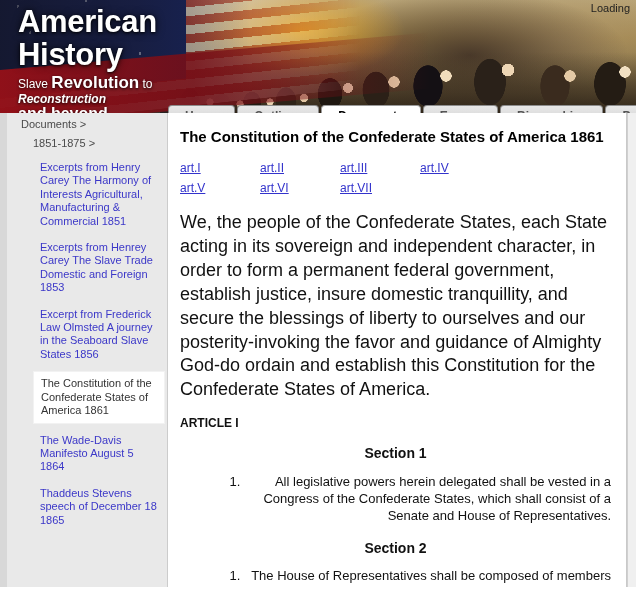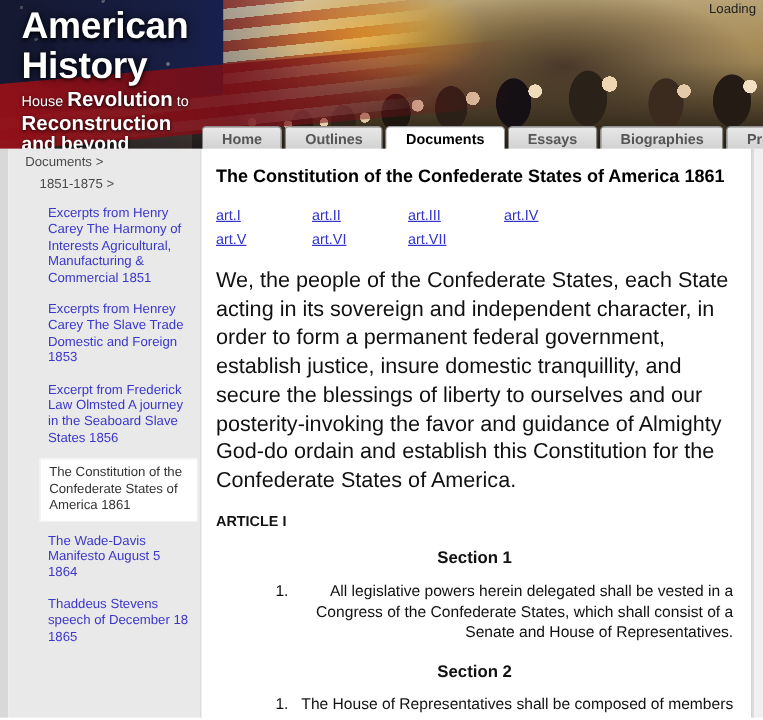--- a/index.html
+++ b/index.html
@@ -105,21 +105,21 @@
     color: #ffffff;
     text-shadow: 0 1px 3px rgba(0,0,0,.9), 0 0 8px rgba(0,0,0,.7);
     line-height: 1.02;
   }
   #banner-title .l1 { font-size: 31px; font-weight: bold; letter-spacing: -.3px; display: block; }
   #banner-title .l2 { font-size: 31px; font-weight: bold; letter-spacing: -.3px; display: block; margin-top: 1px;}
   #banner-sub { position: absolute; top: 74px; left: 18px; width: 250px; color: #fff;
     text-shadow: 0 1px 3px rgba(0,0,0,.9); line-height: 1.05; }
   #banner-sub .s1 { font-size: 12px; }
   #banner-sub .s1 b { font-size: 17px; font-weight: bold; }
-  #banner-sub .s2 { display:block; font-size: 17px; font-weight: bold; margin-top: 1px; }
+  #banner-sub .s2 { display:block; font-size: 12px; font-weight: bold; margin-top: 1px; font-style: italic; }
   #banner-sub .s3 { display:block; font-size: 16px; font-weight: bold; margin-top: 1px; }
 
   #loading-status {
     position: absolute; top: 2px; right: 6px;
     font-size: 11px; color: #1f1f1f;
   }
 
   
   #tabbar {
     position: absolute; left: 168px; top: 105px; height: 21px;
@@ -139,21 +139,21 @@
     cursor: pointer;
   }
   .tab.active {
     background: #ffffff;
     color: #000000;
     border-color: #9a9a9a;
   }
 
   
   #bodyframe {
-    position: absolute; top: 124px; left: 0; width: 636px; height: 474px;
+    position: absolute; top: 113px; left: 0; width: 636px; height: 474px;
     background: #ffffff;
     padding-left: 31px;
   }
   #leftgutter {
     position: absolute; top: 0; left: 0; width: 7px; height: 474px;
     background: #d8d8d8;
   }
 
   #sidebar {
     position: absolute; top: 0; left: 7px; width: 160px; height: 474px;
@@ -247,21 +247,21 @@
     <div class="flag-canton"></div>
     <div class="flag-stars"></div>
     <div class="banner-dark"></div>
     <div class="banner-red-swoosh"></div>
 
     <div id="banner-title">
       <span class="l1">American</span>
       <span class="l2">History</span>
     </div>
     <div id="banner-sub">
-      <span class="s1"><span>House </span><b>Revolution</b><span> to</span></span>
+      <span class="s1"><span>Slave </span><b>Revolution</b><span> to</span></span>
       <span class="s2">Reconstruction</span>
       <span class="s3">and beyond</span>
     </div>
 
     <div id="loading-status">Loading</div>
 
     <div id="tabbar">
       <div class="tab">Home</div>
       <div class="tab">Outlines</div>
       <div class="tab active">Documents</div>

